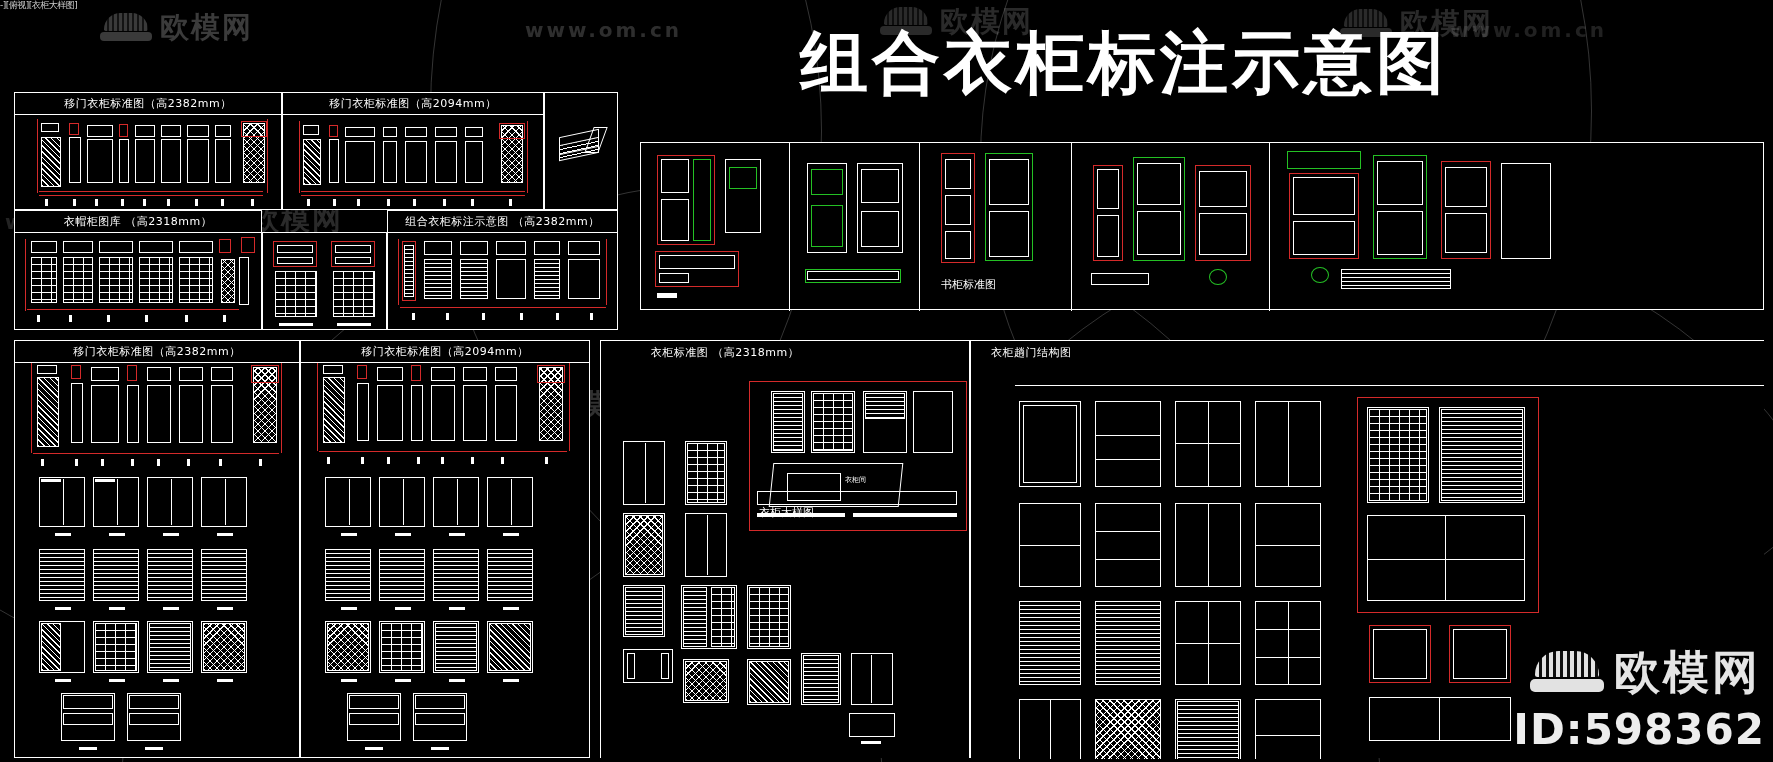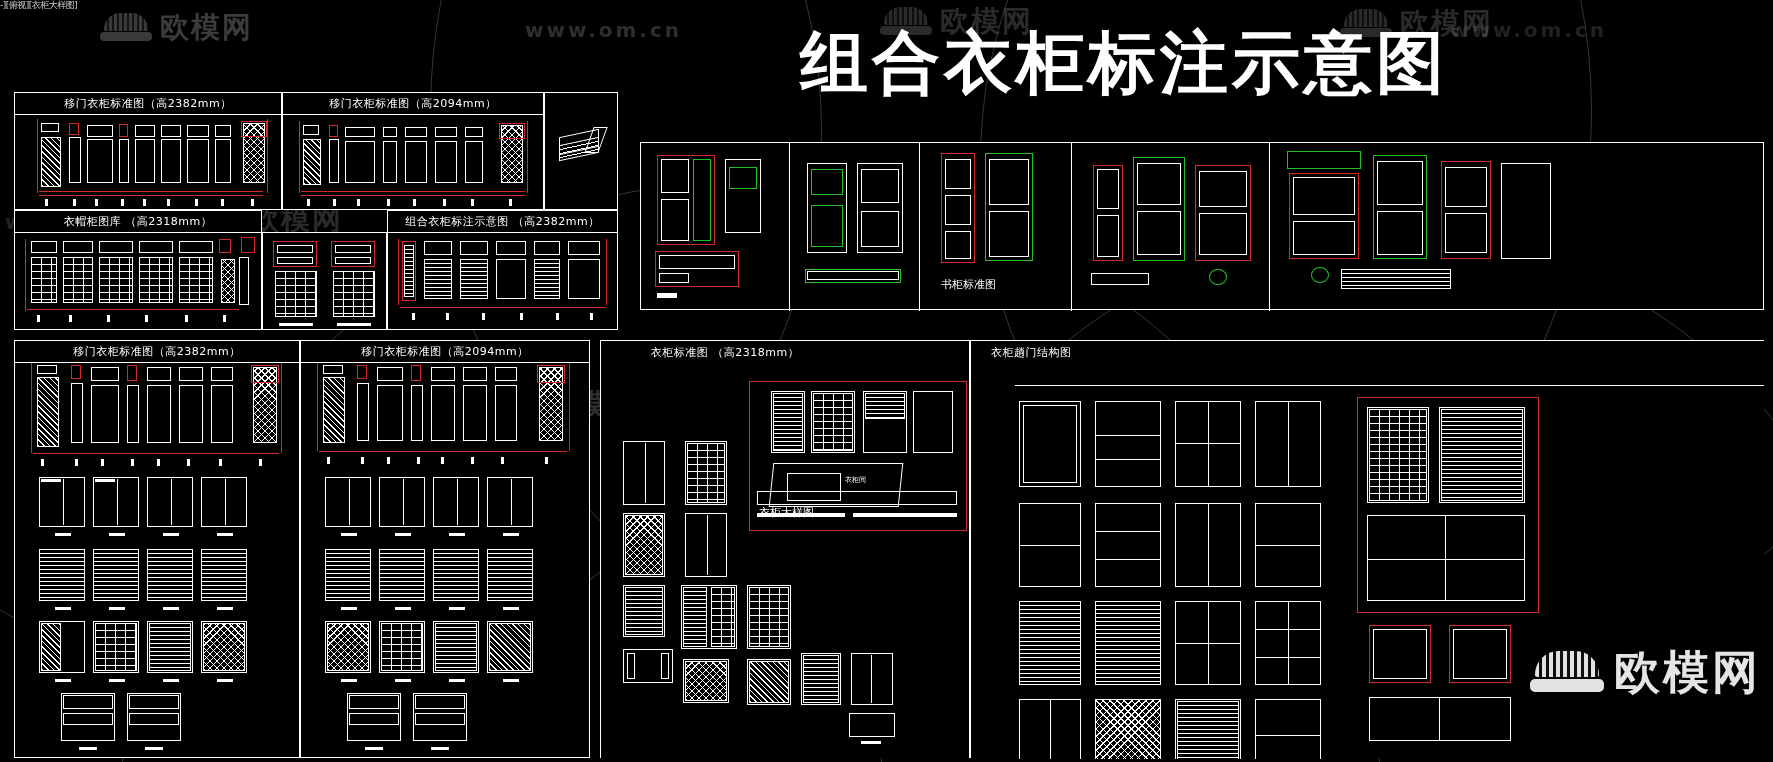--- a/index.html
+++ b/index.html
@@ -636,14 +636,15 @@
       <div class="cad w" style="left:482px;top:266px;width:54px;height:50px;"></div>
       <div class="cad w" style="left:398px;top:334px;width:142px;height:44px;"></div>
       <div class="cad vl-w" style="left:468px;top:334px;height:44px;"></div>
     </div>
   </div>
 
   <div class="wm-brand">
     <span class="sofa2"></span>
     <span class="btxt">欧模网</span>
   </div>
+  <div class="wm-id">ID:598362</div>
 
 </div>
 
 </body></html>

